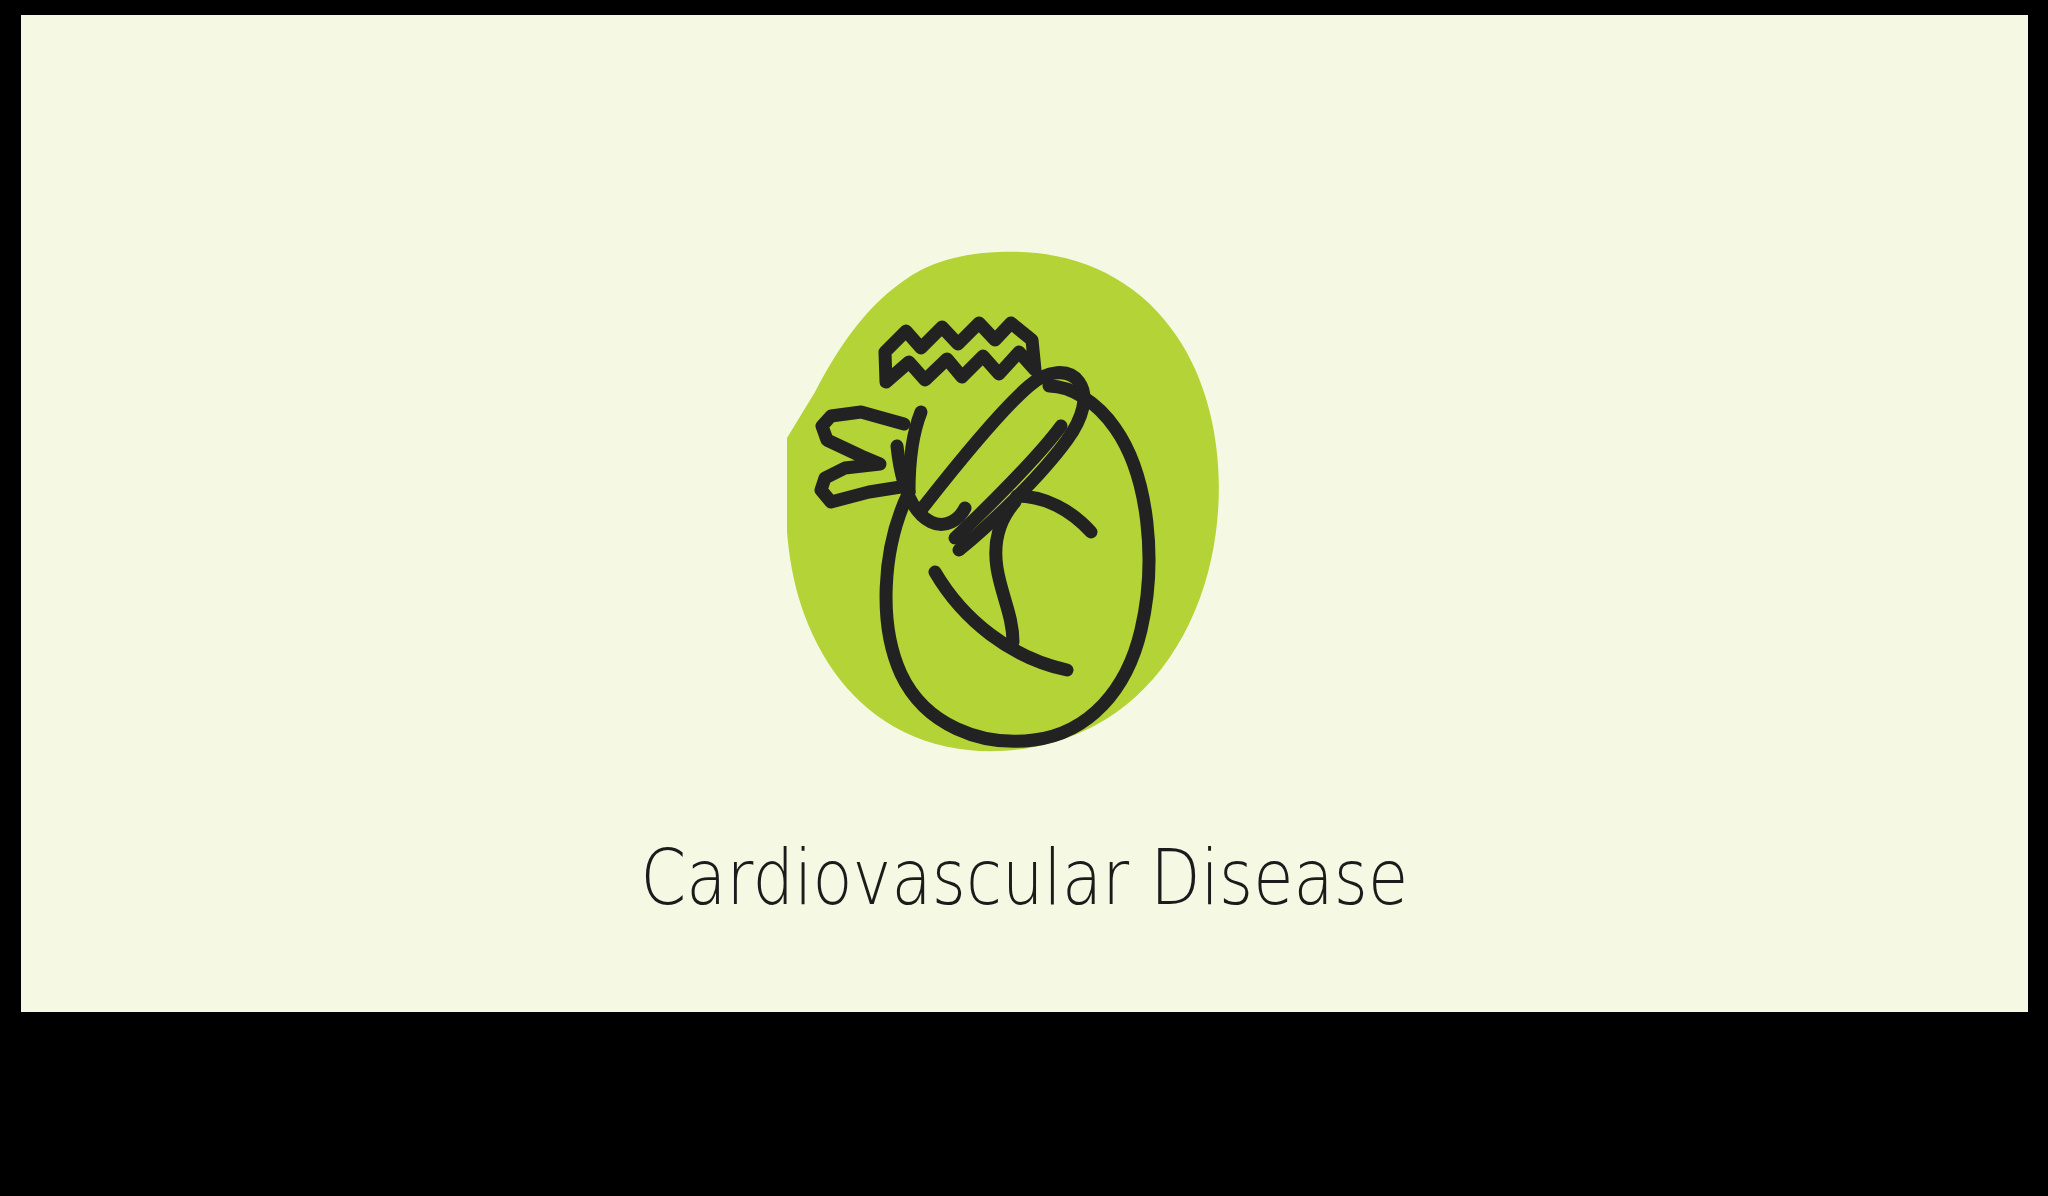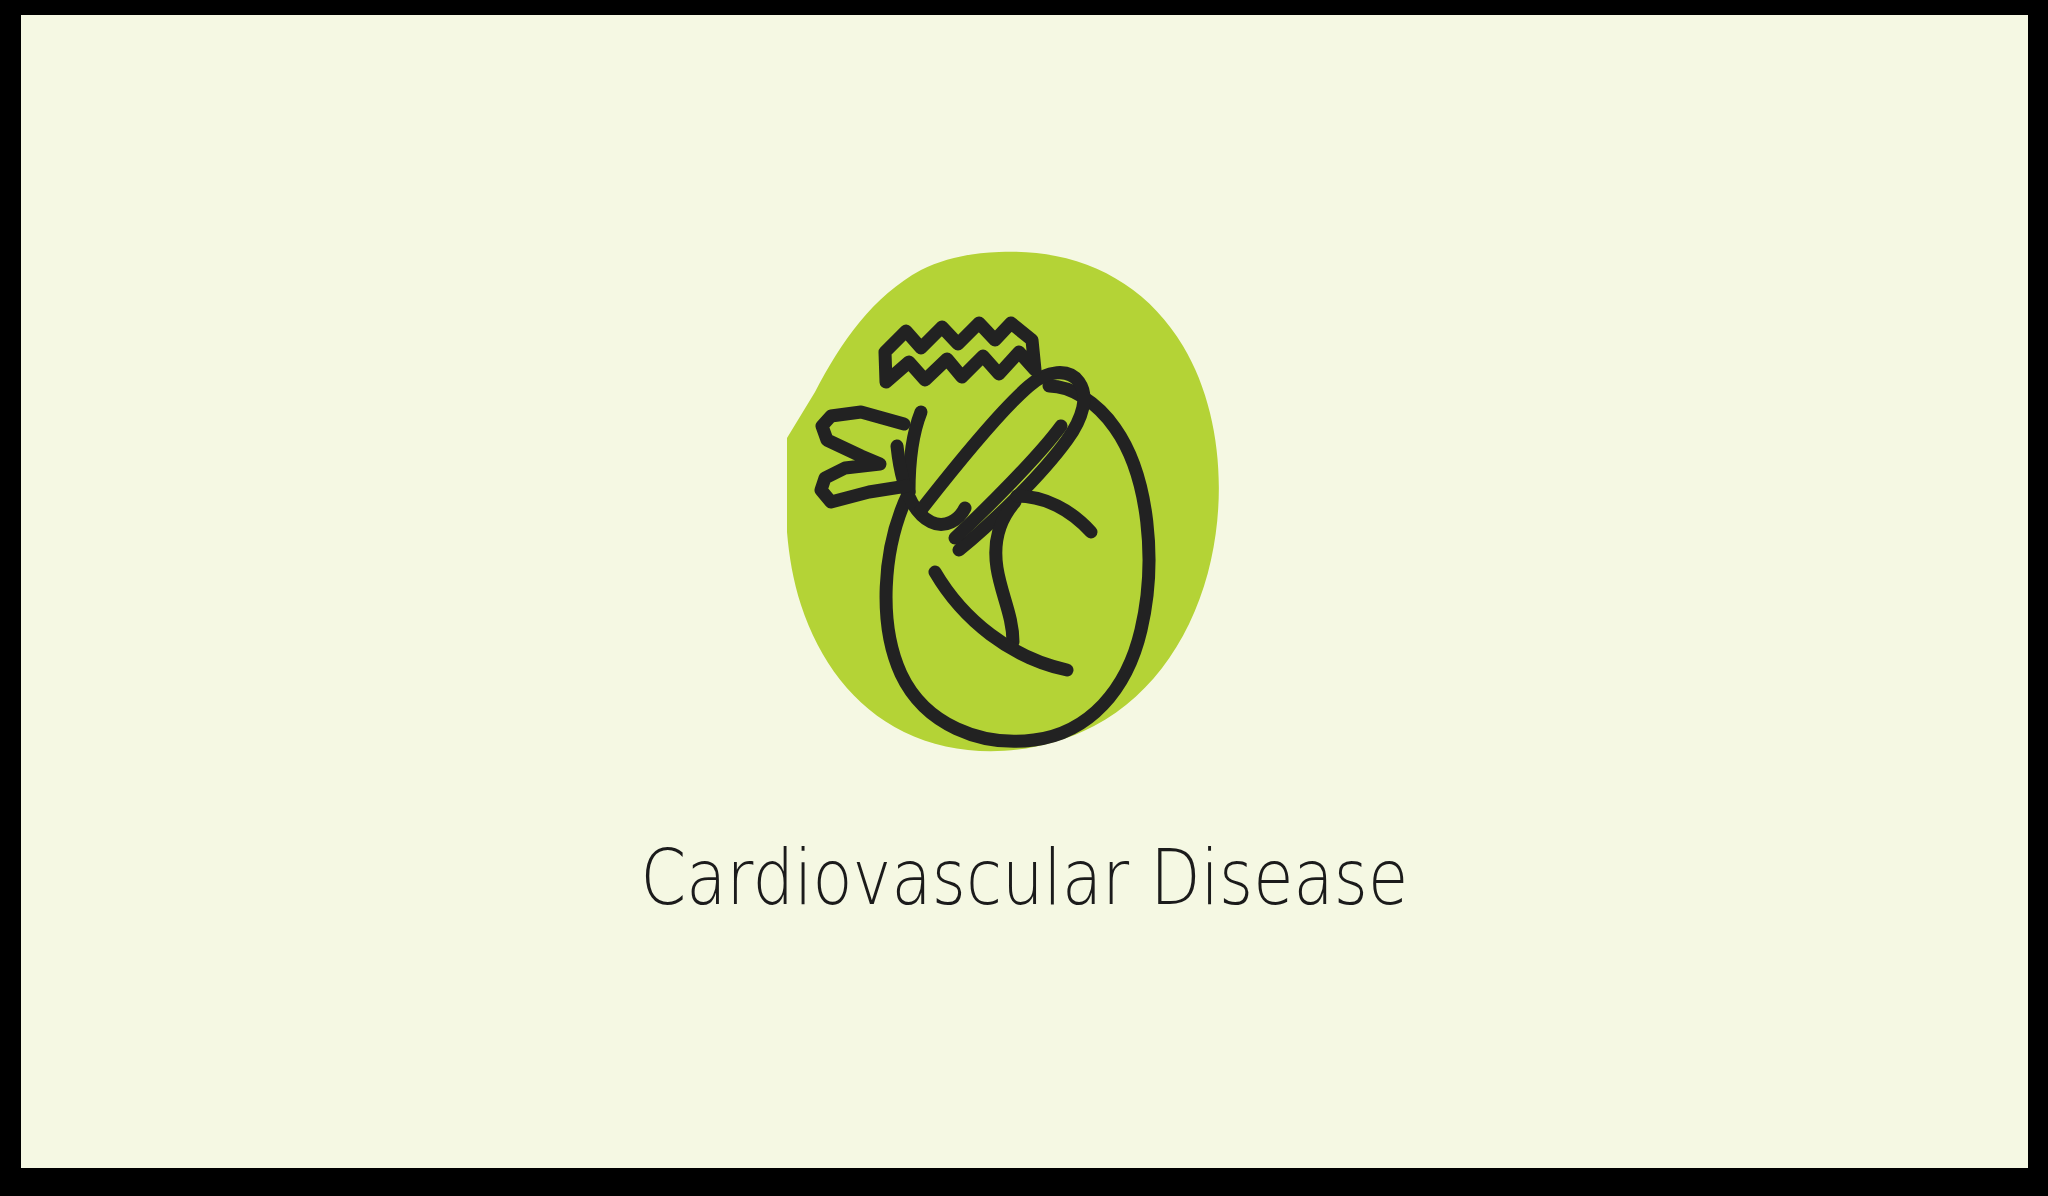--- a/index.html
+++ b/index.html
@@ -12,21 +12,21 @@
     height: 1196px;
     overflow: hidden;
     font-family: "Liberation Sans", sans-serif;
   }
 
   #card {
     position: absolute;
     left: 21px;
     top: 15px;
     width: 2007px;
-    height: 1153px;
+    height: 997px;
     background: #F5F8E3;
     overflow: hidden;
   }
 
   #content {
     position: absolute;
     left: 0;
     top: 0;
     width: 100%;
     height: 100%;

